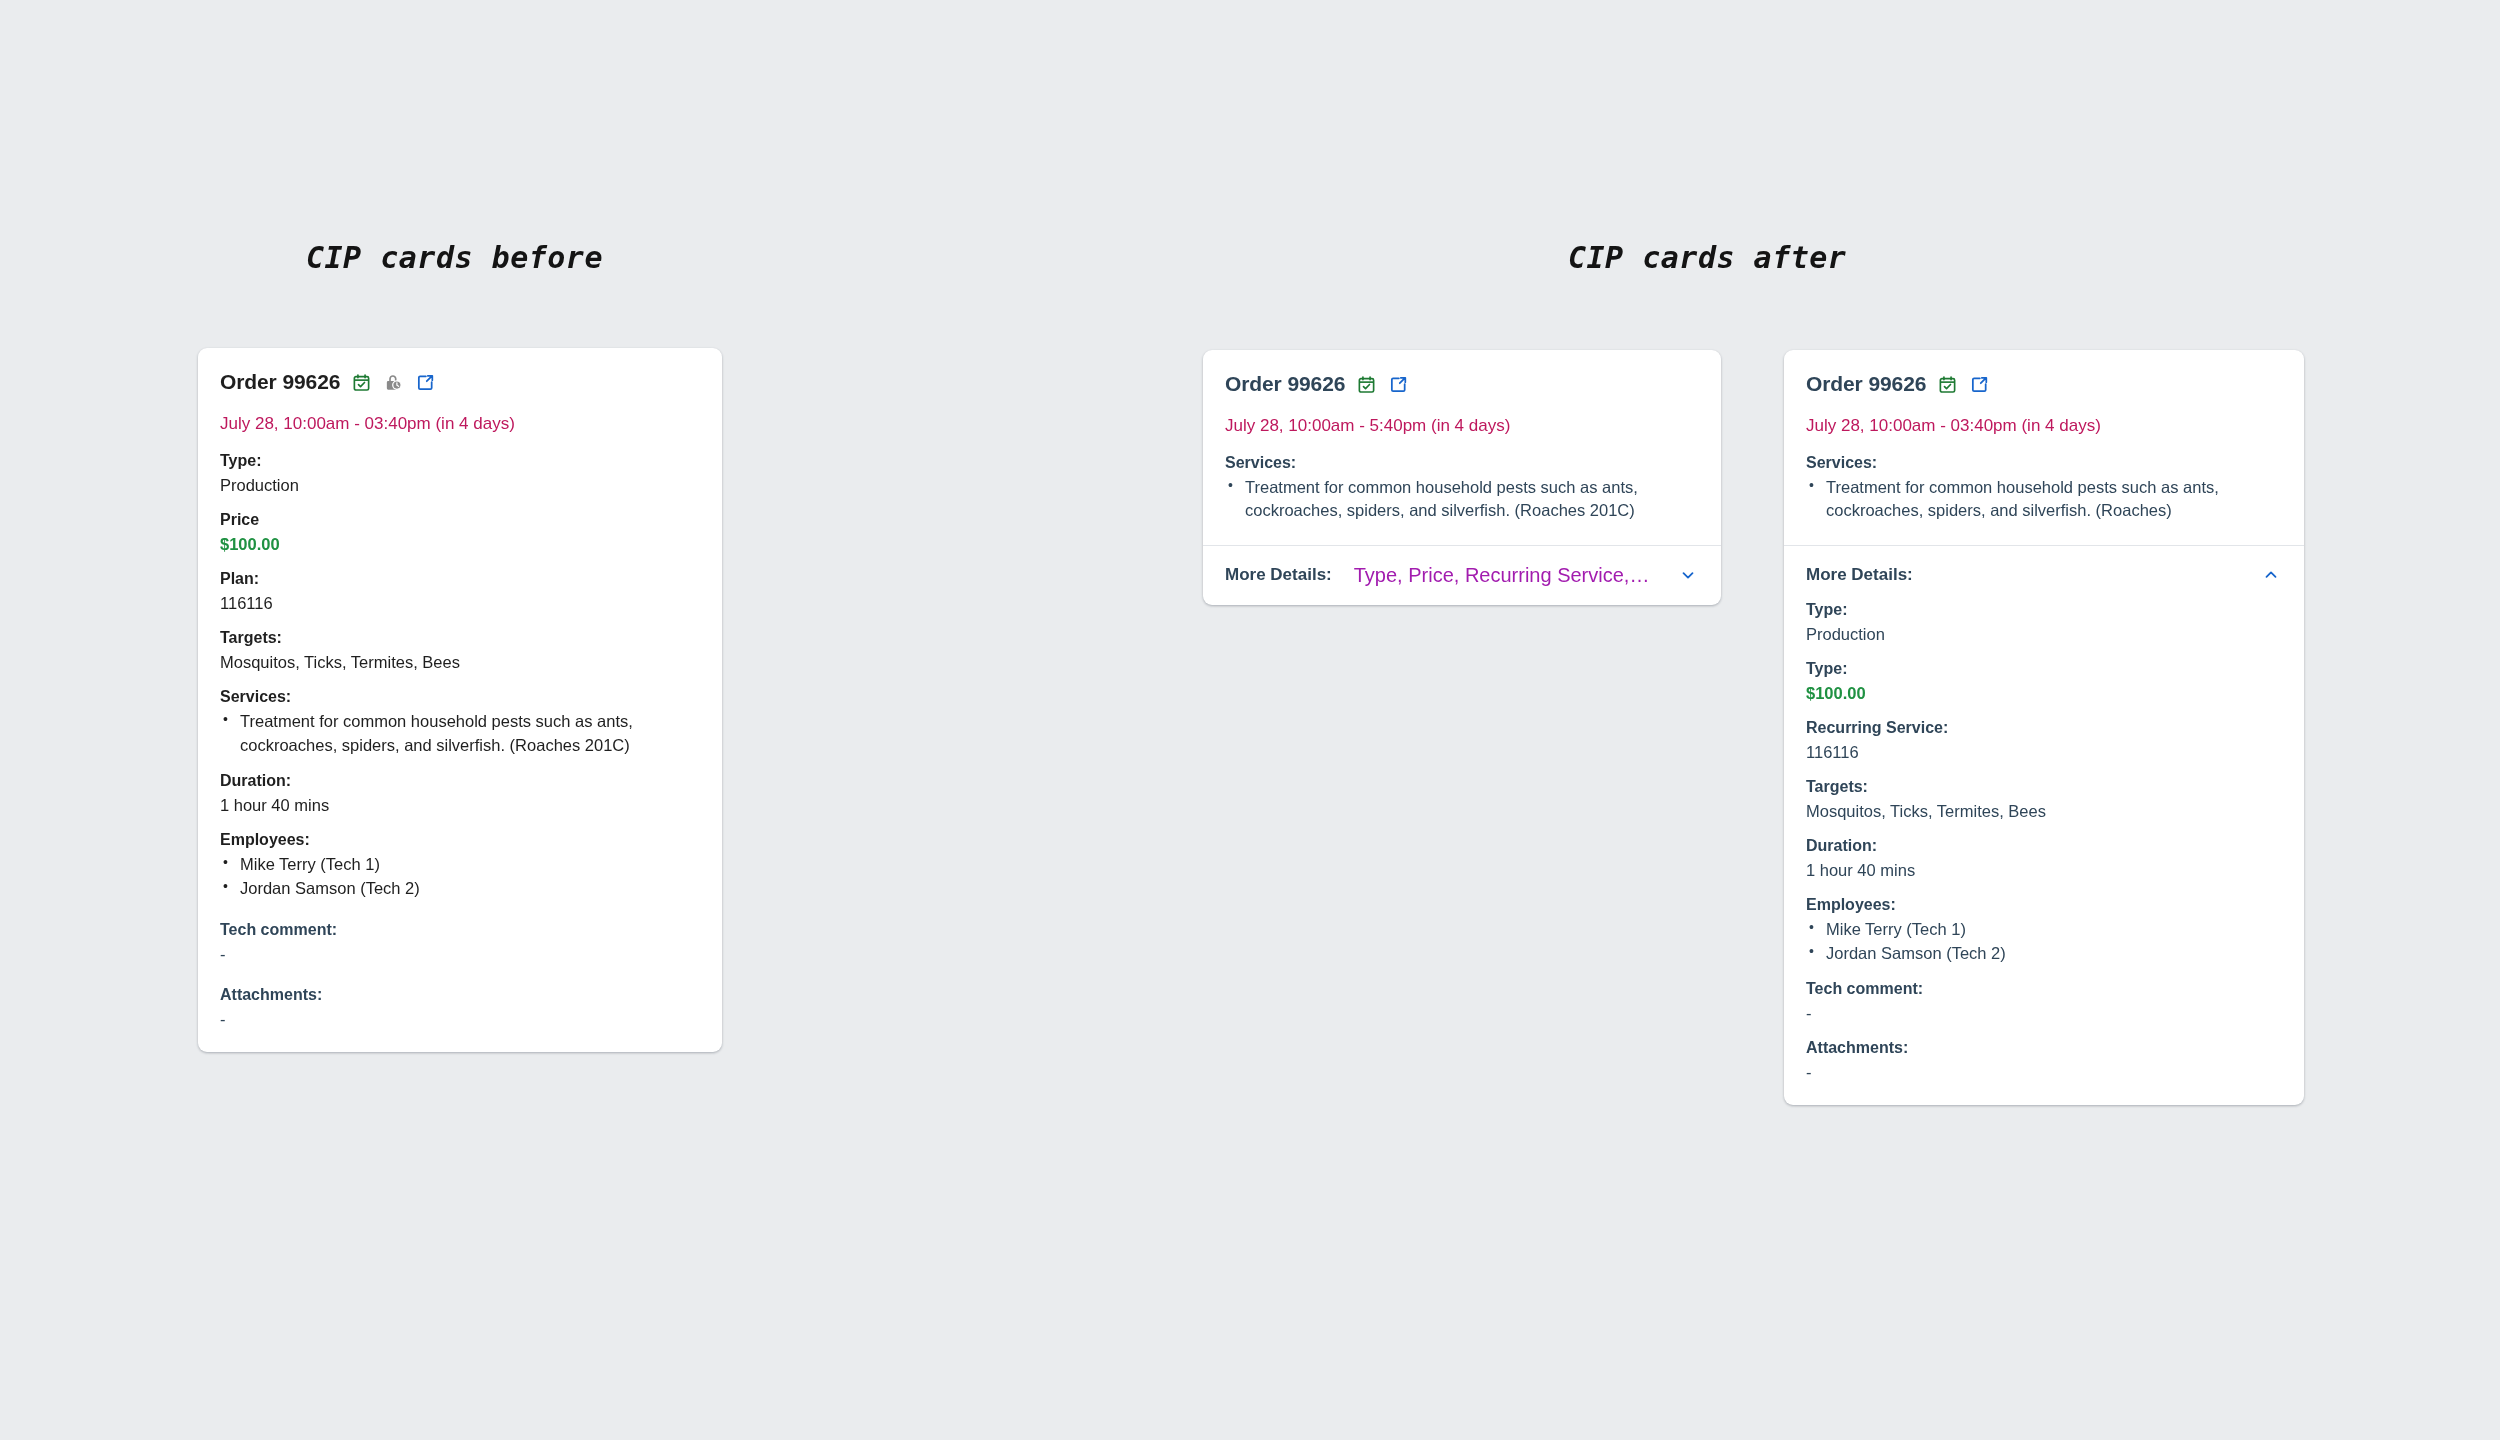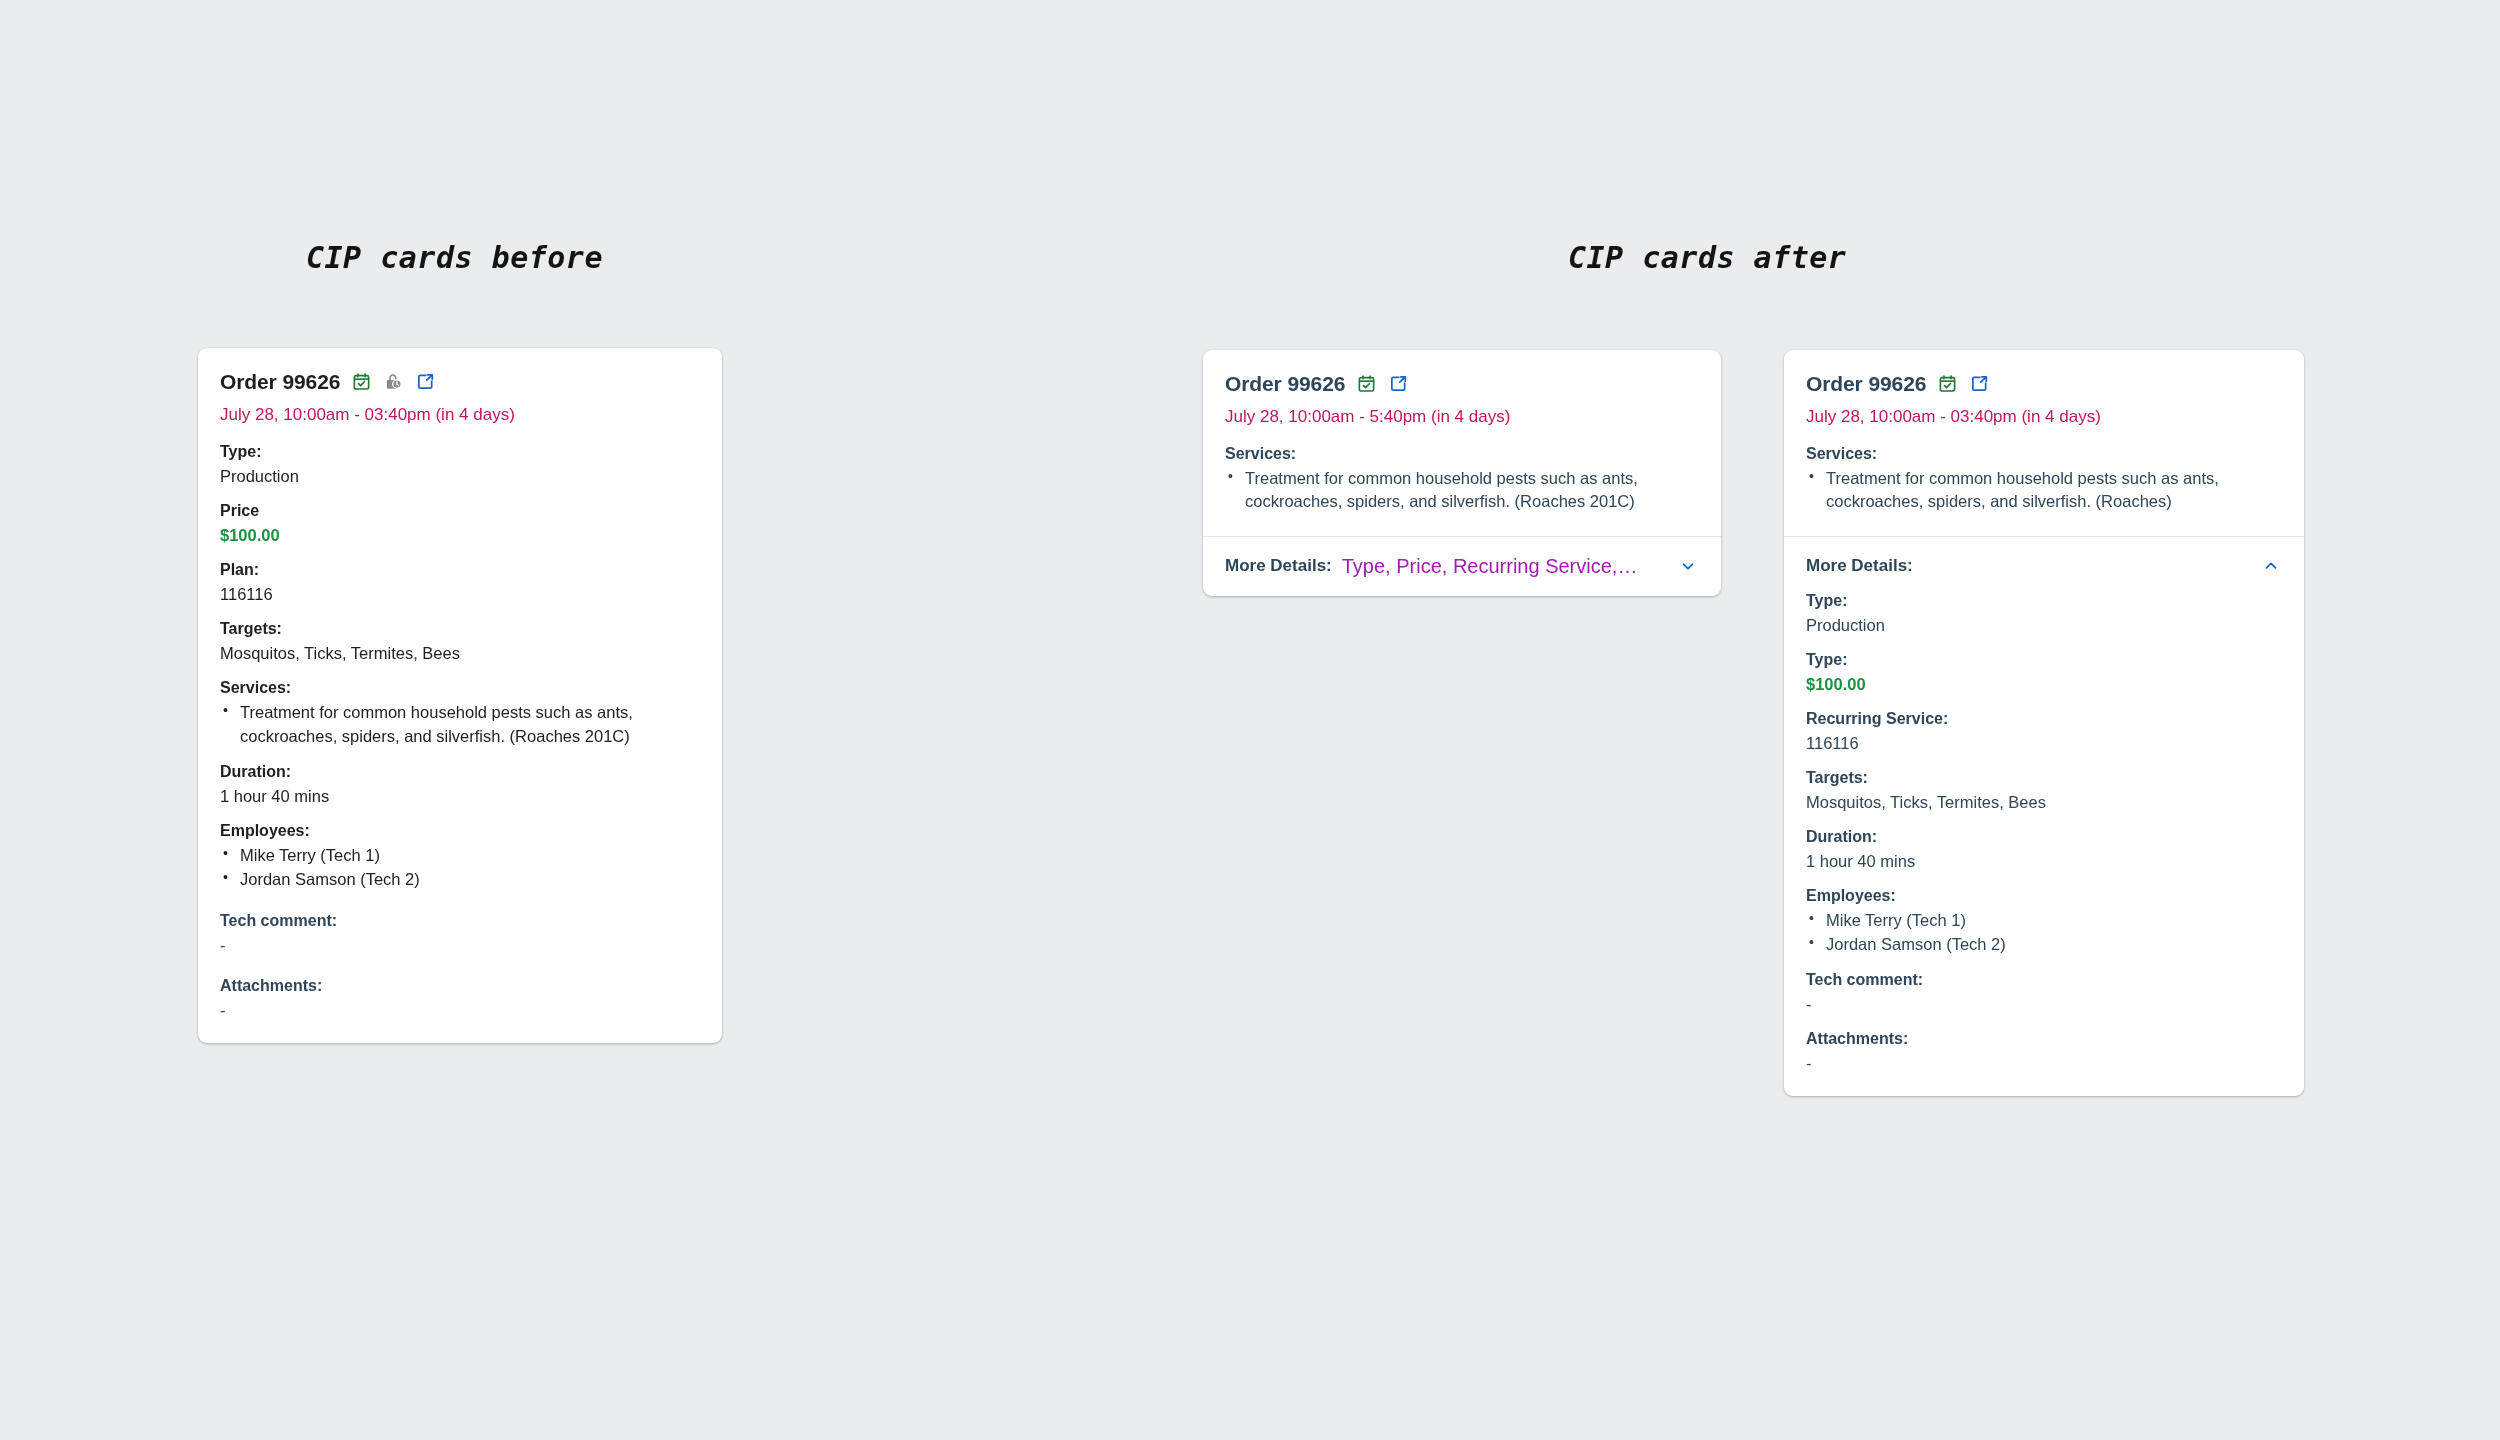--- a/index.html
+++ b/index.html
@@ -37,22 +37,23 @@
     background: #ffffff;
     border-radius: 9px;
     box-shadow: 0 1px 3px rgba(30,40,55,0.20), 0 1px 2px rgba(30,40,55,0.12);
   }
 
   .card-pad { padding: 22px 24px 22px 22px; }
 
   
   .title-row {
     display: flex;
+    align-items: center;
     gap: 10px;
-    margin-bottom: 11px;
+    margin-bottom: 20px;
   }
   .order-title {
     font-size: 21px;
     font-weight: bold;
     letter-spacing: -0.1px;
     white-space: nowrap;
   }
   .icon-btn {
     display: inline-flex;
     align-items: center;
@@ -127,21 +128,21 @@
   #card-after-expanded .field-value.money { color: #1f9142; }
   #card-after-expanded ul.bullets li { color: #2f4558; }
 
   
   .more-details-bar {
     border-top: 1px solid #e2e5e9;
     display: flex;
     align-items: center;
     padding: 18px 22px 18px 22px;
     cursor: pointer;
-    gap: 10px;
+    gap: 22px;
   }
   .more-details-label {
     font-size: 17px;
     font-weight: bold;
     color: #2f4558;
     white-space: nowrap;
   }
   .more-details-preview {
     font-size: 20px;
     color: #a21caf;

